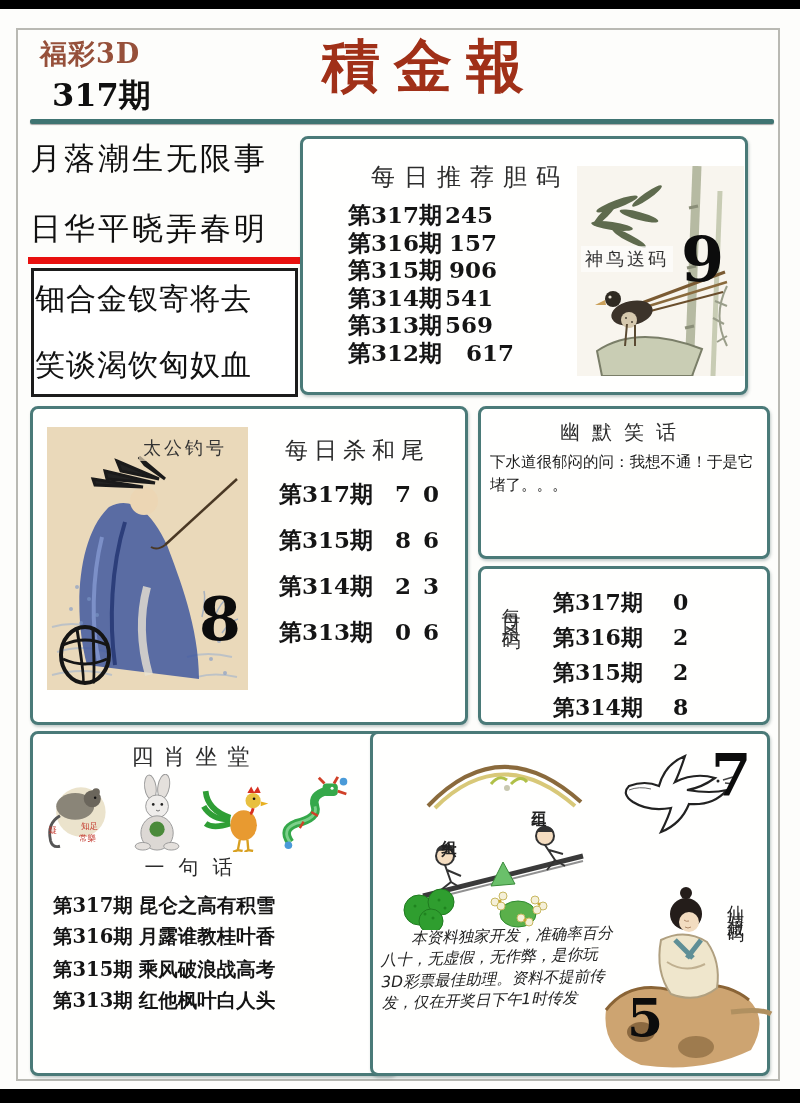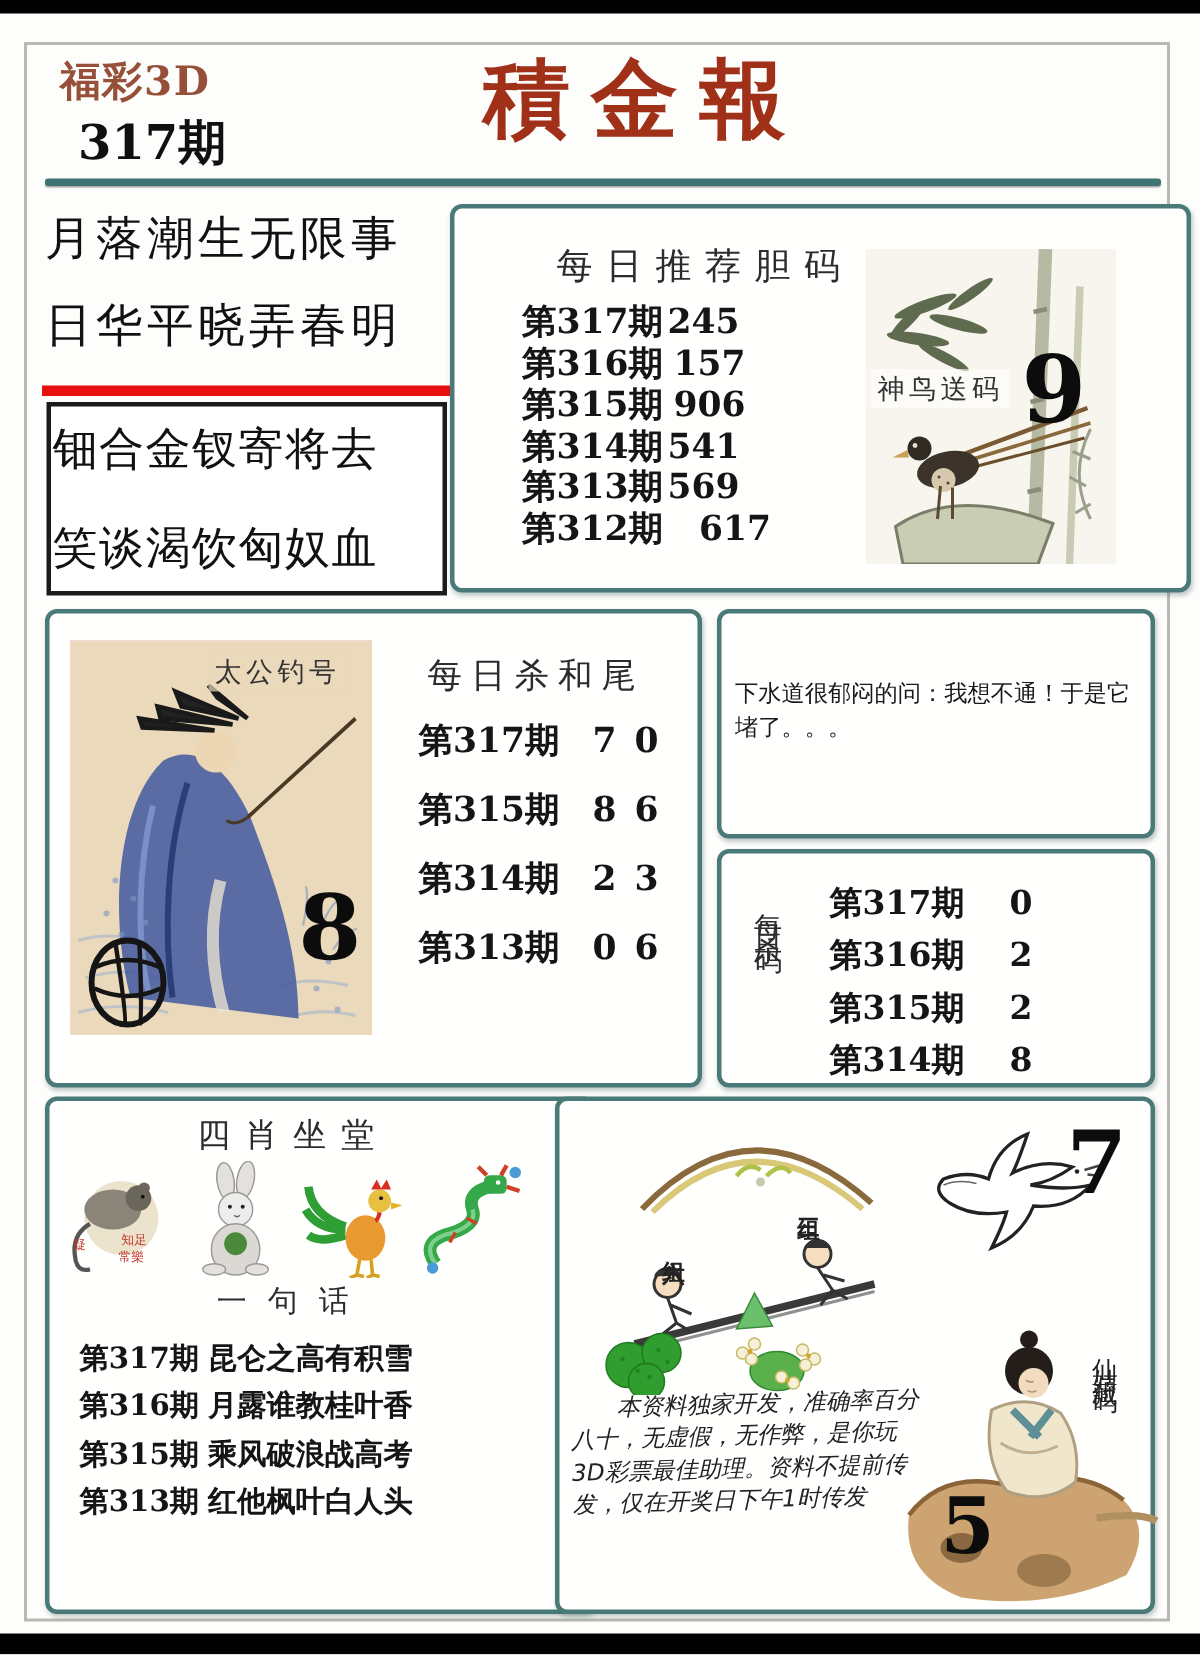--- a/index.html
+++ b/index.html
@@ -40,28 +40,28 @@
   <div class="bar" style="top:0;height:9px;"></div>
   <div class="bar" style="top:1089px;height:14px;"></div>
   <div class="frame"></div>
 
   <div class="abs brand" style="left:40px;top:36px;">福彩3D</div>
   <div class="abs issue" style="left:52px;top:74px;">317期</div>
   <div class="abs papertitle" style="left:250px;top:28px;width:360px;">積金報</div>
   <div class="abs hrule" style="left:30px;top:119px;width:744px;height:5px;"></div>
 
   <div class="abs poem" style="left:30px;top:138px;">月落潮生无限事</div>
-  <div class="abs poem" style="left:30px;top:196px;">日华平晓弄春明</div>
+  <div class="abs poem" style="left:30px;top:208px;">日华平晓弄春明</div>
   <div class="abs redline" style="left:28px;top:257px;width:274px;height:7px;"></div>
   <div class="versebox" style="left:31px;top:268px;width:267px;height:129px;">
     <div class="abs verse" style="left:1px;top:74px;">笑谈渴饮匈奴血</div>
     <div class="abs verse" style="left:1px;top:8px;">钿合金钗寄将去</div>
   </div>
 
-  <div class="tealbox" style="left:300px;top:136px;width:494px;height:259px;">
+  <div class="tealbox" style="left:300px;top:136px;width:448px;height:259px;">
     <div class="abs calititle" style="left:68px;top:22px;">每日推荐胆码</div>
     <div class="abs" style="left:45px;top:62px;font-size:23px;line-height:27.5px;">
       <div class="rowline"><span>第317期</span><span style="margin-left:3px;">245</span></div>
       <div class="rowline"><span>第316期</span><span style="margin-left:7px;">157</span></div>
       <div class="rowline"><span>第315期</span><span style="margin-left:7px;">906</span></div>
       <div class="rowline"><span>第314期</span><span style="margin-left:3px;">541</span></div>
       <div class="rowline"><span>第313期</span><span style="margin-left:3px;">569</span></div>
       <div class="rowline"><span>第312期</span><span style="margin-left:24px;">617</span></div>
     </div>
 
@@ -150,20 +150,21 @@
     <div class="abs calititle" style="left:252px;top:26px;font-size:23px;letter-spacing:6px;">每日杀和尾</div>
     <div class="abs" style="left:246px;top:62px;font-size:23px;line-height:46px;">
       <div class="rowline"><span>第317期</span><span style="margin-left:22px;letter-spacing:2px;">7 0</span></div>
       <div class="rowline"><span>第315期</span><span style="margin-left:22px;letter-spacing:2px;">8 6</span></div>
       <div class="rowline"><span>第314期</span><span style="margin-left:22px;letter-spacing:2px;">2 3</span></div>
       <div class="rowline"><span>第313期</span><span style="margin-left:22px;letter-spacing:2px;">0 6</span></div>
     </div>
   </div>
 
   <div class="tealbox" style="left:478px;top:406px;width:292px;height:153px;">
+    <div class="abs calititle" style="left:0;top:10px;width:286px;text-align:center;font-size:20px;letter-spacing:12px;">幽默笑话</div>
     <div class="abs sans joketext" style="left:9px;top:42px;width:274px;">下水道很郁闷的问：我想不通！于是它堵了。。。</div>
   </div>
 
   <div class="tealbox" style="left:478px;top:566px;width:292px;height:159px;">
     <div class="abs vtext" style="left:18px;top:24px;font-size:19px;letter-spacing:8px;color:#2c2c2c;">每日杀码</div>
     <div class="abs" style="left:72px;top:16px;font-size:22px;line-height:35px;">
       <div class="rowline"><span>第317期</span><span style="margin-left:30px;">0</span></div>
       <div class="rowline"><span>第316期</span><span style="margin-left:30px;">2</span></div>
       <div class="rowline"><span>第315期</span><span style="margin-left:30px;">2</span></div>
       <div class="rowline"><span>第314期</span><span style="margin-left:30px;">8</span></div>

